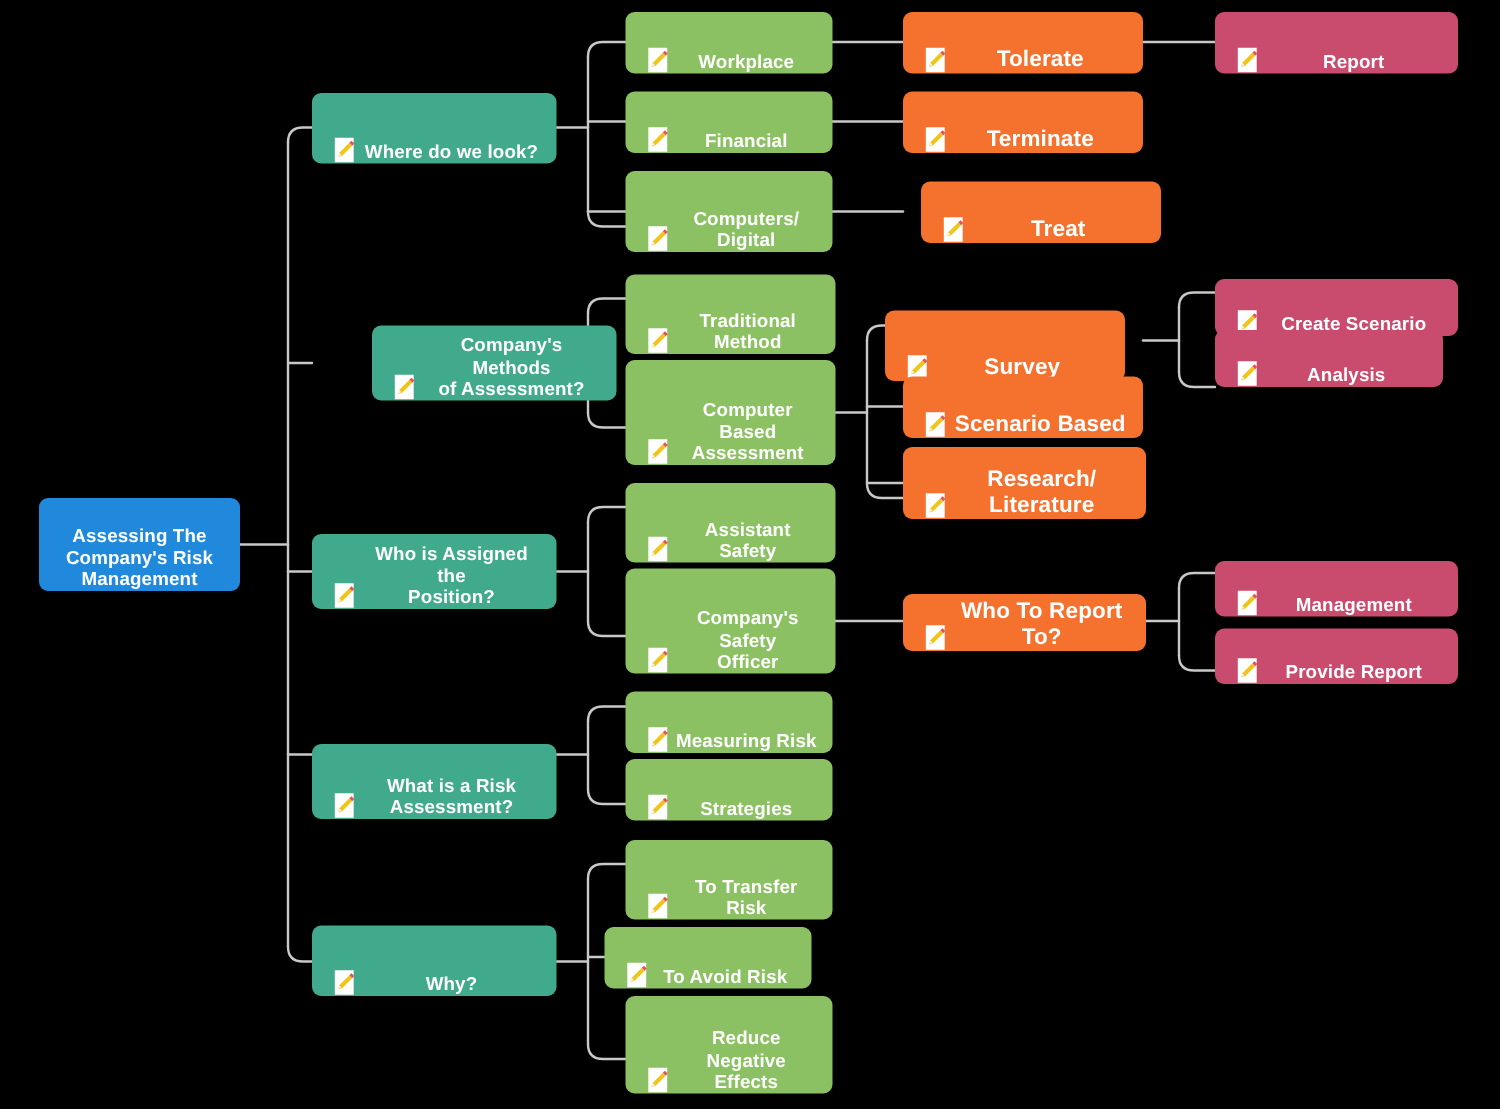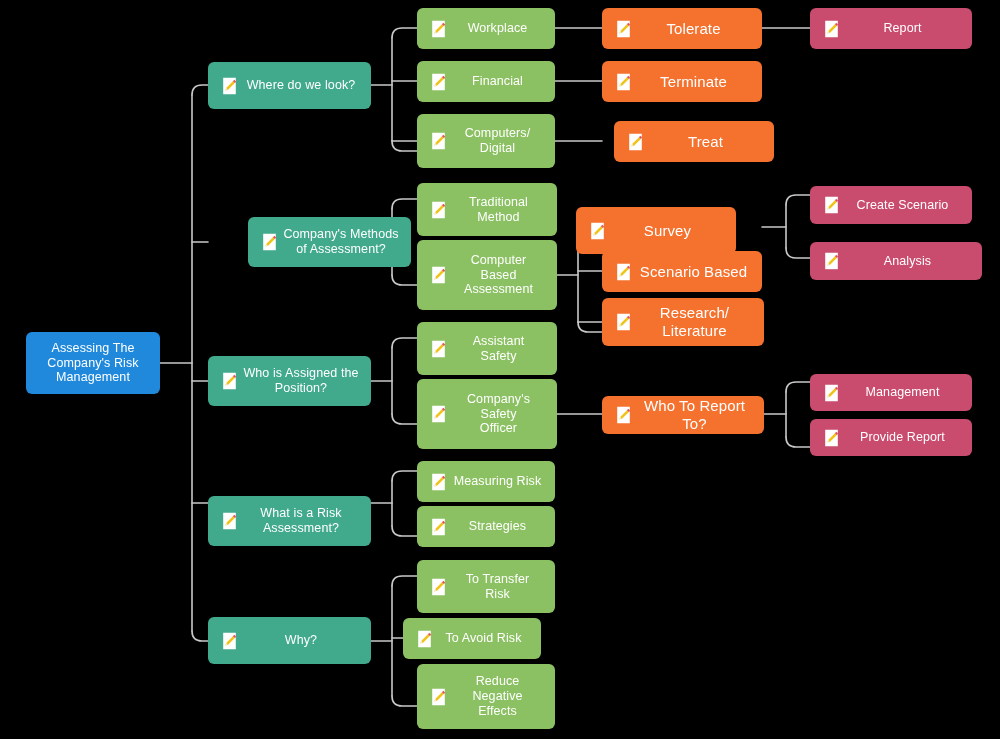--- a/index.html
+++ b/index.html
@@ -9,23 +9,23 @@
     font-family:"Liberation Sans","DejaVu Sans",sans-serif;
     background:#000;
   }
   #canvas{position:relative;width:1000px;height:739px;background:#000;}
   #links{position:absolute;left:0;top:0;width:1000px;height:739px;pointer-events:none;}
 
   .node{
     position:absolute;
     box-sizing:border-box;
     border-radius:6px;
-    display:flex;align-items:center;
+    display:flex;align-items:flex-end;
     color:#ffffff;
-    font-weight:normal;
+    font-weight:bold;
     letter-spacing:.1px;
     overflow:hidden;
   }
   .node .icon{
     flex:0 0 auto;
     width:15px;height:18px;
     margin-left:14px;
     display:block;
   }
   .node .label{
@@ -229,21 +229,21 @@
       <path d="M1.2 0.8 H13.8 V17.2 H1.2 Z" fill="#ffffff"></path>
       <path d="M3.2 13.6 L4.2 10.9 L10.9 4.2 L12.8 6.1 L6.1 12.8 Z" fill="#f0c419"></path>
       <path d="M10.9 4.2 L12.3 2.8 L14.2 4.7 L12.8 6.1 Z" fill="#e8505b"></path>
       <path d="M3.2 13.6 L4.2 10.9 L5.6 12.3 Z" fill="#f3f3f3"></path>
     </svg>
     <span class="label">Computer
 Based
 Assessment</span>
   </div>
 
-  <div class="node lv-3" style="left:576px;top:207px;width:160px;height:47px;">
+  <div class="node lv-3" style="left:590px;top:207px;width:160px;height:47px;">
     <svg class="icon" viewBox="0 0 15 18">
       <path d="M1.2 0.8 H13.8 V17.2 H1.2 Z" fill="#ffffff"></path>
       <path d="M3.2 13.6 L4.2 10.9 L10.9 4.2 L12.8 6.1 L6.1 12.8 Z" fill="#f0c419"></path>
       <path d="M10.9 4.2 L12.3 2.8 L14.2 4.7 L12.8 6.1 Z" fill="#e8505b"></path>
       <path d="M3.2 13.6 L4.2 10.9 L5.6 12.3 Z" fill="#f3f3f3"></path>
     </svg>
     <span class="label">Survey</span>
   </div>
 
   <div class="node lv-3" style="left:602px;top:251px;width:160px;height:41px;">
@@ -269,21 +269,21 @@
   <div class="node lv-4" style="left:810px;top:186px;width:162px;height:38px;">
     <svg class="icon" viewBox="0 0 15 18">
       <path d="M1.2 0.8 H13.8 V17.2 H1.2 Z" fill="#ffffff"></path>
       <path d="M3.2 13.6 L4.2 10.9 L10.9 4.2 L12.8 6.1 L6.1 12.8 Z" fill="#f0c419"></path>
       <path d="M10.9 4.2 L12.3 2.8 L14.2 4.7 L12.8 6.1 Z" fill="#e8505b"></path>
       <path d="M3.2 13.6 L4.2 10.9 L5.6 12.3 Z" fill="#f3f3f3"></path>
     </svg>
     <span class="label">Create Scenario</span>
   </div>
 
-  <div class="node lv-4" style="left:810px;top:242px;width:172px;height:38px;">
+  <div class="node lv-4" style="left:810px;top:220px;width:152px;height:38px;">
     <svg class="icon" viewBox="0 0 15 18">
       <path d="M1.2 0.8 H13.8 V17.2 H1.2 Z" fill="#ffffff"></path>
       <path d="M3.2 13.6 L4.2 10.9 L10.9 4.2 L12.8 6.1 L6.1 12.8 Z" fill="#f0c419"></path>
       <path d="M10.9 4.2 L12.3 2.8 L14.2 4.7 L12.8 6.1 Z" fill="#e8505b"></path>
       <path d="M3.2 13.6 L4.2 10.9 L5.6 12.3 Z" fill="#f3f3f3"></path>
     </svg>
     <span class="label">Analysis</span>
   </div>
 
   <div class="node lv-1" style="left:208px;top:356px;width:163px;height:50px;">

